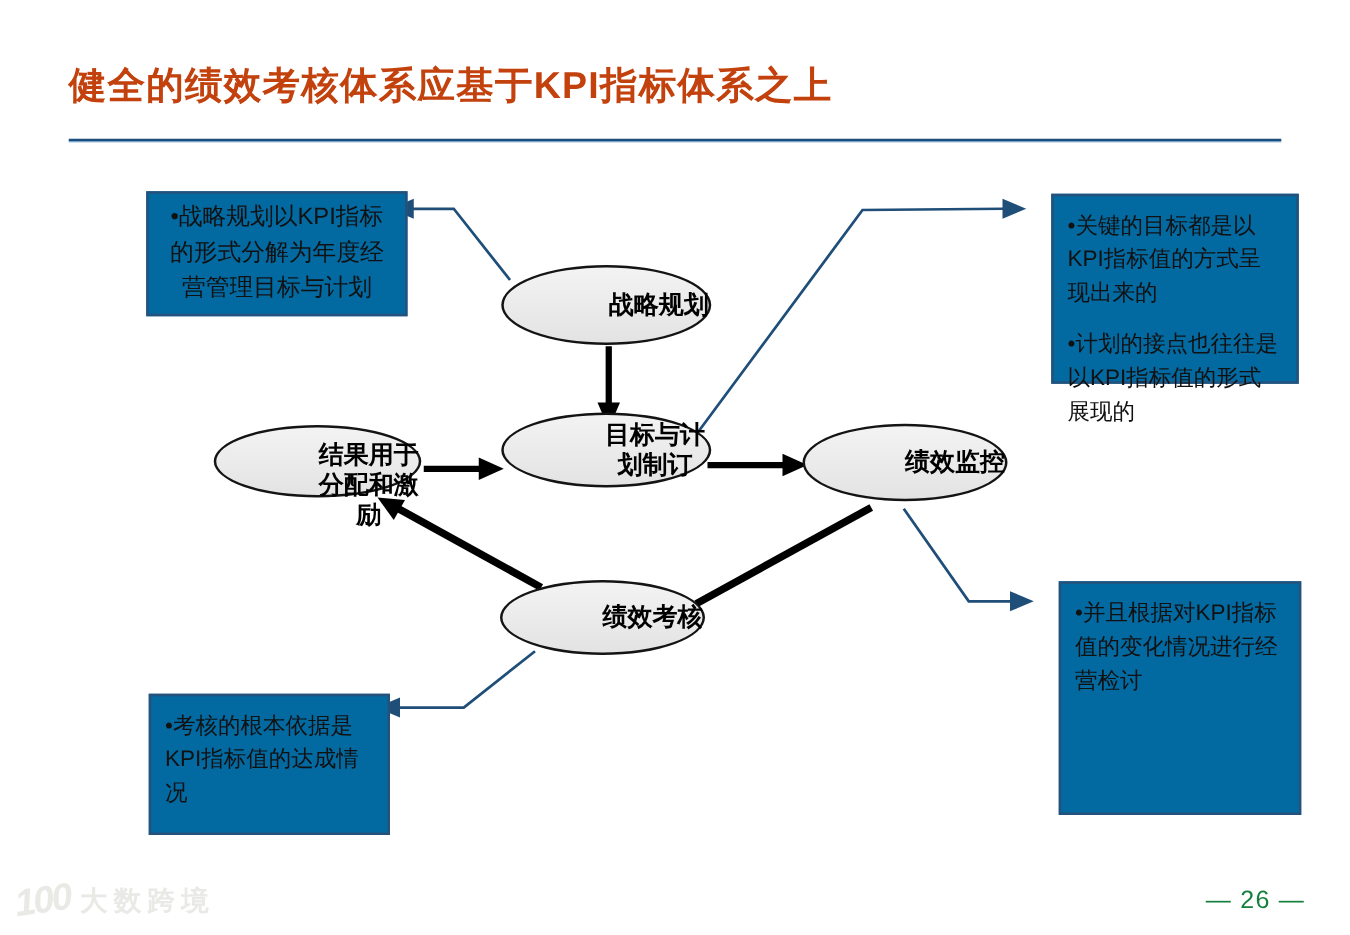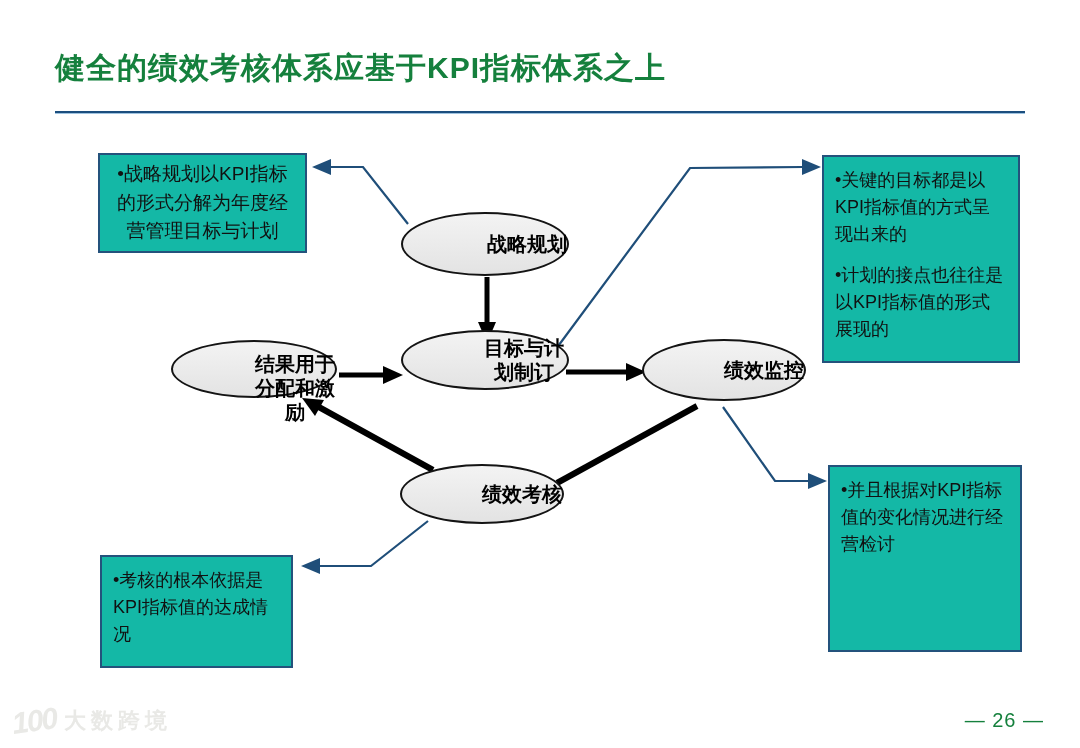--- a/index.html
+++ b/index.html
@@ -2,38 +2,38 @@
 <html><head>
 <meta charset="utf-8">
 <style>
   html,body{margin:0;padding:0;background:#fff;}
   .stage{
     position:relative;width:1080px;height:748px;background:#ffffff;overflow:hidden;
     font-family:"Liberation Sans","DejaVu Sans",sans-serif;color:#0b0b0b;
   }
   .page-title{
     position:absolute;left:55px;top:48px;margin:0;
-    font-size:30px;font-weight:bold;letter-spacing:1px;color:#15803d;
+    font-size:30px;font-weight:bold;letter-spacing:1px;color:#c2410c;
   }
   .title-rule{
     position:absolute;left:55px;top:111px;width:970px;height:2px;
     background:#1b4e7e;box-shadow:0 1px 0 #9fc3e0;
   }
   .connectors{position:absolute;left:0;top:0;pointer-events:none;}
   .node{
     position:absolute;border:2.5px solid #141414;border-radius:50%;
     background:linear-gradient(#f3f3f3,#e3e3e3);
     display:flex;align-items:center;justify-content:flex-end;
     font-weight:bold;font-size:20px;color:#000;text-align:center;line-height:1.2;
   }
   .node.top-align{align-items:flex-start;padding-top:10px;box-sizing:border-box;}
   .node .wrap{display:inline-block;}
   .callout{
-    position:absolute;border:2px solid #24527c;background:#14b8a6;
-    box-sizing:border-box;padding:10px 11px;font-size:18px;line-height:1.5;color:#111;
+    position:absolute;border:2px solid #24527c;background:#0369a1;
+    box-sizing:border-box;padding:10px 11px;font-size:18px;line-height:1.5;color:#111;margin-left:19px;
   }
   .callout p{margin:0 0 14px 0;}
   .callout p:last-child{margin-bottom:0;}
   .callout.center{text-align:center;font-size:19px;display:flex;align-items:center;}
   .callout.center p{width:100%;}
   .watermark{
     position:absolute;left:12px;bottom:10px;display:flex;align-items:center;gap:8px;
     color:#e9e9e6;font-weight:bold;user-select:none;
   }
   .wm-mark{
@@ -103,21 +103,21 @@
   </div>
 
   <div class="node" style="left:400px;top:464px;width:160px;height:56px;">
     <span class="wrap">绩效考核</span>
   </div>
 
   <div class="callout center" style="left:98px;top:153px;width:209px;height:100px;">
     <p>•战略规划以KPI指标的形式分解为年度经营管理目标与计划</p>
   </div>
 
-  <div class="callout" style="left:822px;top:155px;width:198px;height:208px;">
+  <div class="callout" style="left:822px;top:155px;width:198px;height:152px;">
     <p>•关键的目标都是以KPI指标值的方式呈现出来的</p>
     <p>•计划的接点也往往是以KPI指标值的形式展现的</p>
   </div>
 
   <div class="callout" style="left:100px;top:555px;width:193px;height:113px;">
     <p>•考核的根本依据是KPI指标值的达成情况</p>
   </div>
 
   <div class="callout" style="left:828px;top:465px;width:194px;height:187px;">
     <p>•并且根据对KPI指标值的变化情况进行经营检讨</p>

